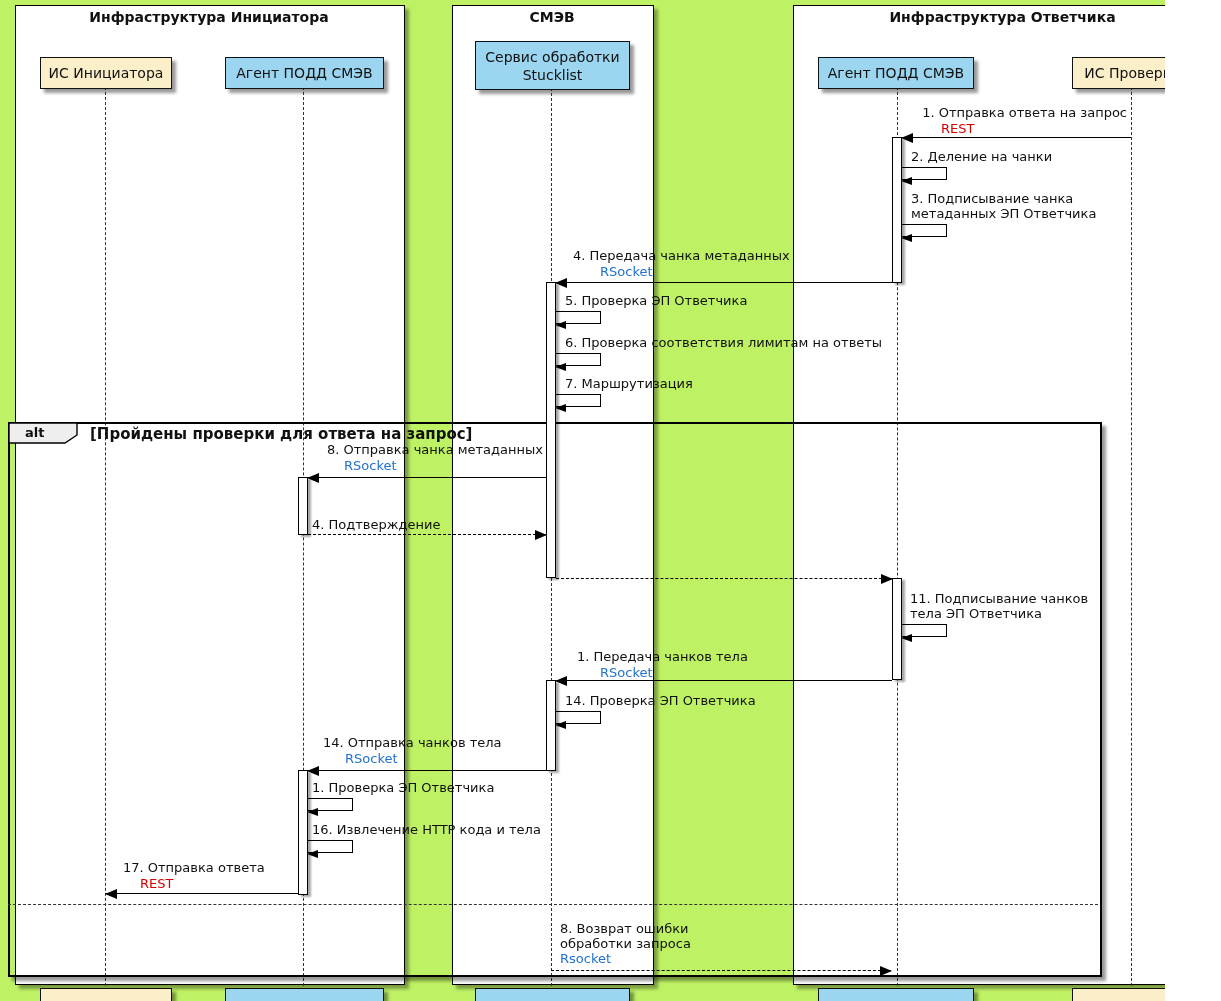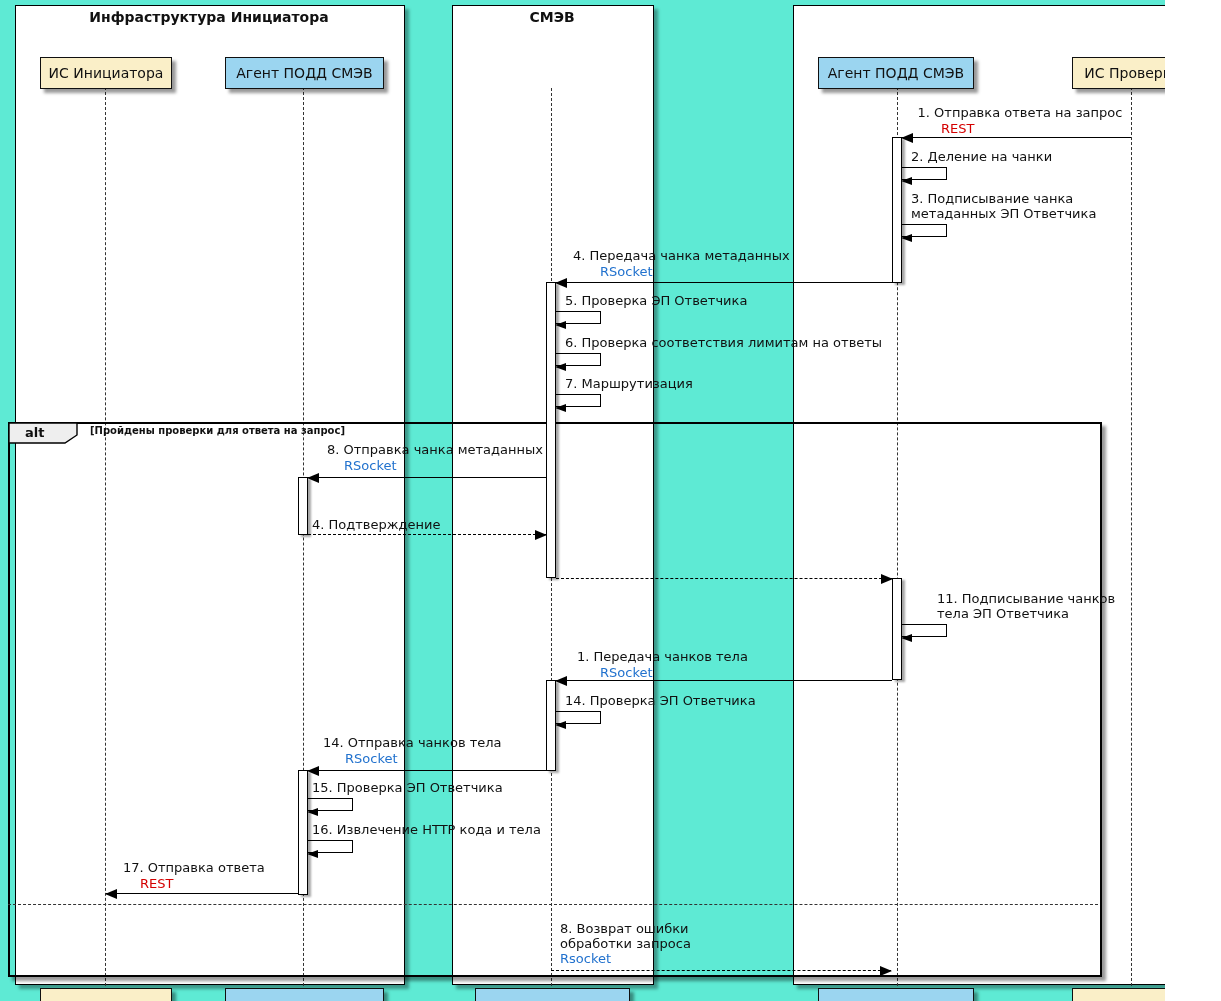--- a/index.html
+++ b/index.html
@@ -1,16 +1,16 @@
 <!DOCTYPE html>
 <html><head>
 <meta charset="utf-8">
 <style>
   html,body{margin:0;padding:0;background:#fff;}
-  .canvas{position:relative;width:1165px;height:1001px;background:#5eead4;
+  .canvas{position:relative;width:1165px;height:1001px;background:#bef264;
           font-family:"DejaVu Sans","Liberation Sans",sans-serif;overflow:hidden;color:#111;}
   .bigbox{position:absolute;border:1.5px solid #000;background:#fff;box-shadow:4px 4px 3px rgba(0,0,0,.35);}
   .bigbox-title{position:absolute;font-size:14px;font-weight:bold;text-align:center;white-space:nowrap;}
   .lifeline{position:absolute;width:0;border-left:1px dashed #333;}
   .participant{position:absolute;border:1.6px solid #101010;box-shadow:4px 4px 3px rgba(0,0,0,.4);
                display:flex;flex-direction:column;align-items:center;justify-content:center;
                font-size:14px;text-align:center;line-height:18px;}
   .activation{position:absolute;width:10px;background:#fff;border:1.2px solid #000;
               box-shadow:3px 2px 2px rgba(0,0,0,.35);box-sizing:border-box;}
   .msg{position:absolute;height:0;border-top:1.3px solid #000;}
@@ -21,45 +21,50 @@
            border-top:5px solid transparent;border-bottom:5px solid transparent;border-left:12px solid #000;}
   .self{position:absolute;width:45px;height:13px;border:1.3px solid #000;border-left:none;box-sizing:border-box;}
   .self .ah-left{left:-1px;bottom:-6px;top:auto;border-top-width:4px;border-bottom-width:4px;border-right-width:11px;}
   .lbl{position:absolute;font-size:13px;line-height:15px;white-space:nowrap;}
   .lbl.r{text-align:right;}
   .proto-red{color:#d40000;}
   .proto-blue{color:#2272ce;}
   .alt-frame{position:absolute;border:2px solid #000;background:transparent;box-shadow:4px 4px 3px rgba(0,0,0,.4);}
   .alt-tag{position:absolute;}
   .alt-tag-text{position:absolute;left:16px;top:2px;font-size:13px;font-weight:bold;}
-  .guard{position:absolute;font-size:10px;font-weight:bold;white-space:nowrap;}
+  .guard{position:absolute;font-size:15px;font-weight:bold;white-space:nowrap;}
   .else-divider{position:absolute;height:0;border-top:1.2px dashed #333;}
 </style>
 </head>
 <body>
 
 <div class="canvas">
 
   <div class="bigbox" style="left:15px;top:5px;width:388px;height:978px;"></div>
   <div class="bigbox" style="left:452px;top:5px;width:200px;height:978px;"></div>
   <div class="bigbox" style="left:793px;top:5px;width:419px;height:978px;"></div>
   <div class="bigbox-title" style="left:15px;top:9px;width:388px;">Инфраструктура Инициатора</div>
   <div class="bigbox-title" style="left:452px;top:9px;width:200px;">СМЭВ</div>
+  <div class="bigbox-title" style="left:793px;top:9px;width:419px;">Инфраструктура Ответчика</div>
 
   <div class="lifeline" style="left:105px;top:87px;height:914px;"></div>
   <div class="lifeline" style="left:303px;top:87px;height:914px;"></div>
   <div class="lifeline" style="left:551px;top:88px;height:913px;"></div>
   <div class="lifeline" style="left:897px;top:87px;height:914px;"></div>
   <div class="lifeline" style="left:1131px;top:87px;height:914px;"></div>
 
   <div class="participant" style="left:40px;top:57px;width:130px;height:30px;background:#FAEFC8;">
     <span>ИС Инициатора</span>
   </div>
   <div class="participant" style="left:225px;top:57px;width:157px;height:30px;background:#9BD5F0;">
     <span>Агент ПОДД СМЭВ</span>
+  </div>
+  <div class="participant" style="left:475px;top:41px;width:153px;height:47px;background:#9BD5F0;">
+    <span>Сервис обработки</span>
+    <span>Stucklist</span>
   </div>
   <div class="participant" style="left:818px;top:57px;width:154px;height:30px;background:#9BD5F0;">
     <span>Агент ПОДД СМЭВ</span>
   </div>
   <div class="participant" style="left:1072px;top:57px;width:118px;height:30px;background:#FAEFC8;">
     <span>ИС Проверка</span>
   </div>
 
   <div class="participant" style="left:40px;top:988px;width:130px;height:30px;background:#FAEFC8;"></div>
   <div class="participant" style="left:225px;top:988px;width:157px;height:30px;background:#9BD5F0;"></div>
@@ -77,21 +82,21 @@
   <div class="guard" style="left:90px;top:425px;">[Пройдены проверки для ответа на запрос]</div>
   <div class="else-divider" style="left:8px;top:904px;width:1090px;"></div>
 
   <div class="activation" style="left:892px;top:137px;height:146px;"></div>
   <div class="activation" style="left:546px;top:282px;height:296px;"></div>
   <div class="activation" style="left:298px;top:477px;height:58px;"></div>
   <div class="activation" style="left:892px;top:578px;height:102px;"></div>
   <div class="activation" style="left:546px;top:680px;height:91px;"></div>
   <div class="activation" style="left:298px;top:770px;height:125px;"></div>
 
-  <div class="lbl r" style="left:913px;top:105px;width:214px;text-align:center;">1. Отправка ответа на запрос</div>
+  <div class="lbl r" style="left:913px;top:105px;width:214px;">1. Отправка ответа на запрос</div>
   <div class="lbl proto-red" style="left:941px;top:121px;">REST</div>
   <div class="msg" style="left:902px;top:137px;width:229px;">
       <span class="ah-left"></span>
     </div>
 
   <div class="lbl" style="left:911px;top:149px;">2. Деление на чанки</div>
   <div class="self" style="left:902px;top:167px;">
       <span class="ah-left"></span>
     </div>
 
@@ -132,21 +137,21 @@
 
   <div class="lbl" style="left:312px;top:517px;">4. Подтверждение</div>
   <div class="msg dashed" style="left:308px;top:534px;width:238px;">
       <span class="ah-right"></span>
     </div>
 
   <div class="msg dashed" style="left:556px;top:578px;width:336px;">
       <span class="ah-right"></span>
     </div>
 
-  <div class="lbl" style="left:910px;top:591px;margin-left:27px;">
+  <div class="lbl" style="left:910px;top:591px;">
     <div>11. Подписывание чанков</div>
     <div>тела ЭП Ответчика</div>
   </div>
   <div class="self" style="left:902px;top:624px;">
       <span class="ah-left"></span>
     </div>
 
   <div class="lbl" style="left:577px;top:649px;">1. Передача чанков тела</div>
   <div class="lbl proto-blue" style="left:600px;top:665px;">RSocket</div>
   <div class="msg" style="left:556px;top:680px;width:336px;">
@@ -157,21 +162,21 @@
   <div class="self" style="left:556px;top:711px;">
       <span class="ah-left"></span>
     </div>
 
   <div class="lbl" style="left:323px;top:735px;">14. Отправка чанков тела</div>
   <div class="lbl proto-blue" style="left:345px;top:751px;">RSocket</div>
   <div class="msg" style="left:308px;top:770px;width:238px;">
       <span class="ah-left"></span>
     </div>
 
-  <div class="lbl" style="left:312px;top:780px;">15. Проверка ЭП Ответчика</div>
+  <div class="lbl" style="left:312px;top:780px;">1. Проверка ЭП Ответчика</div>
   <div class="self" style="left:308px;top:798px;">
       <span class="ah-left"></span>
     </div>
 
   <div class="lbl" style="left:312px;top:822px;">16. Извлечение HTTP кода и тела</div>
   <div class="self" style="left:308px;top:840px;">
       <span class="ah-left"></span>
     </div>
 
   <div class="lbl" style="left:123px;top:860px;">17. Отправка ответа</div>

